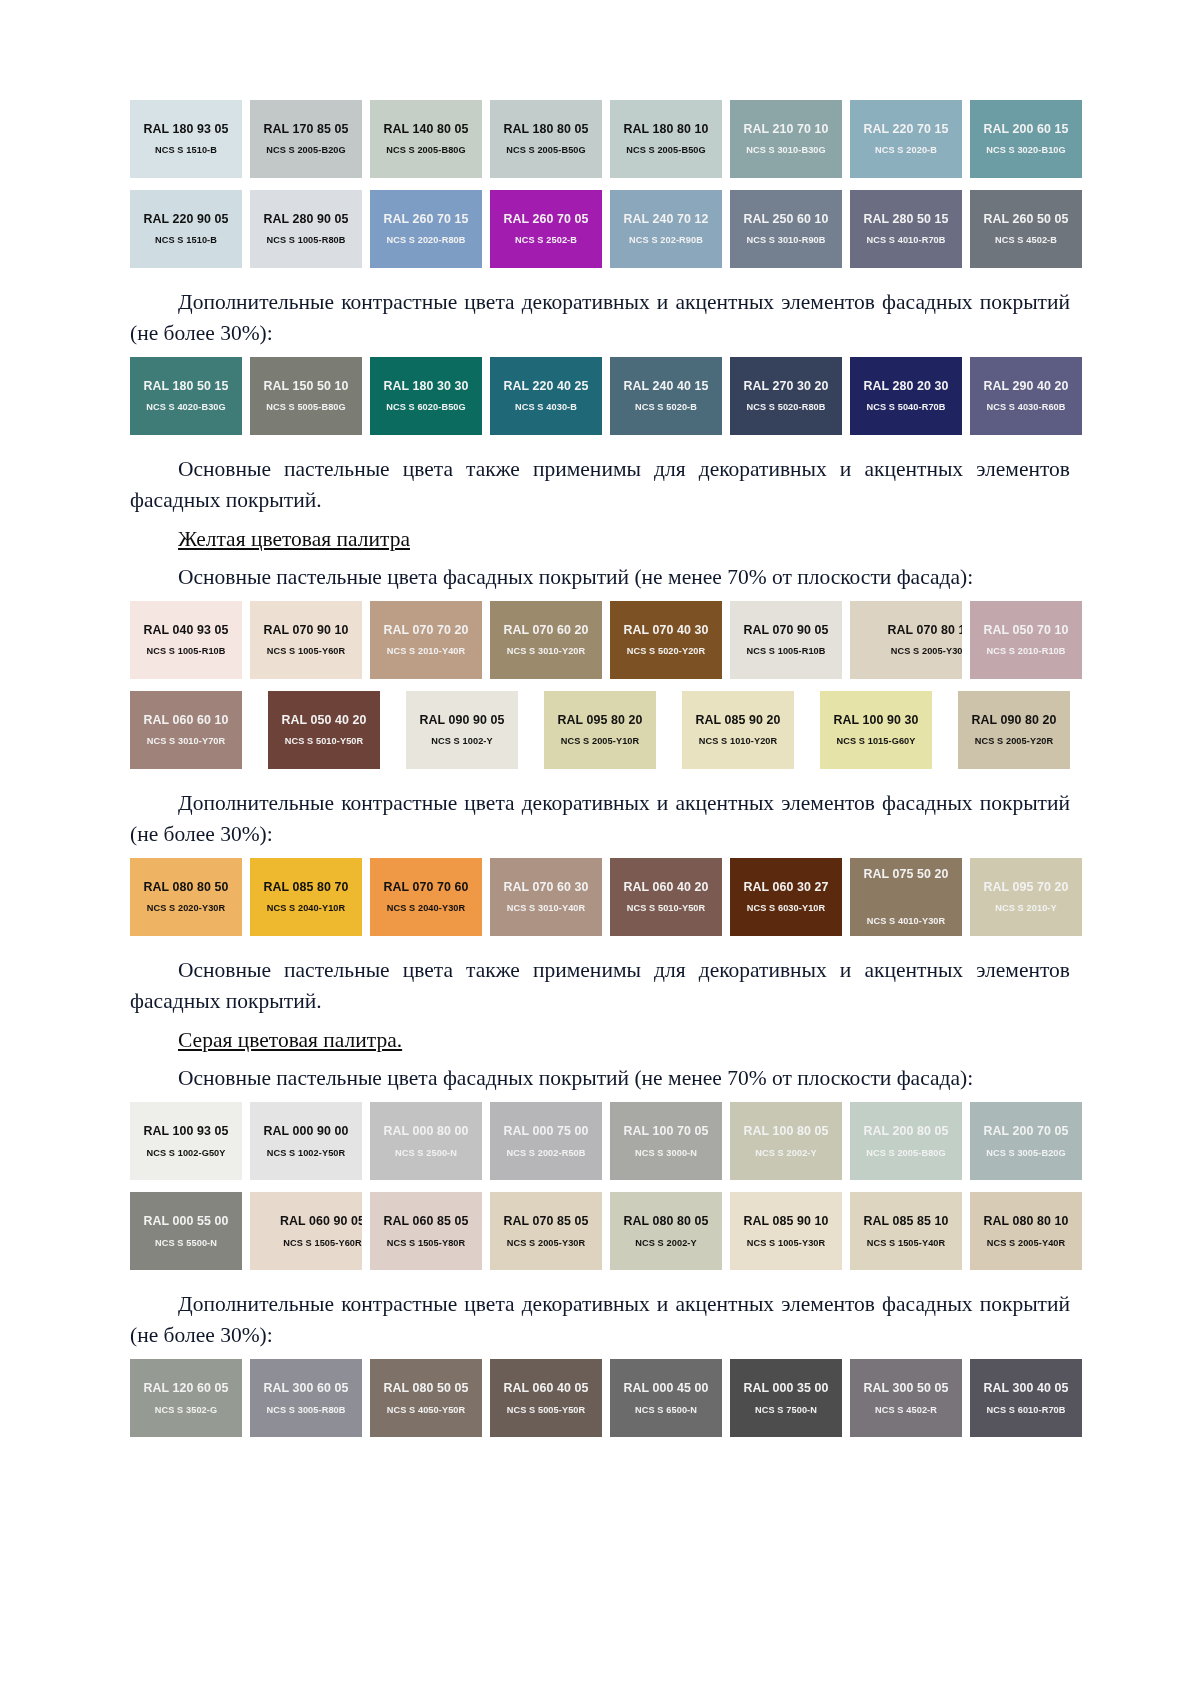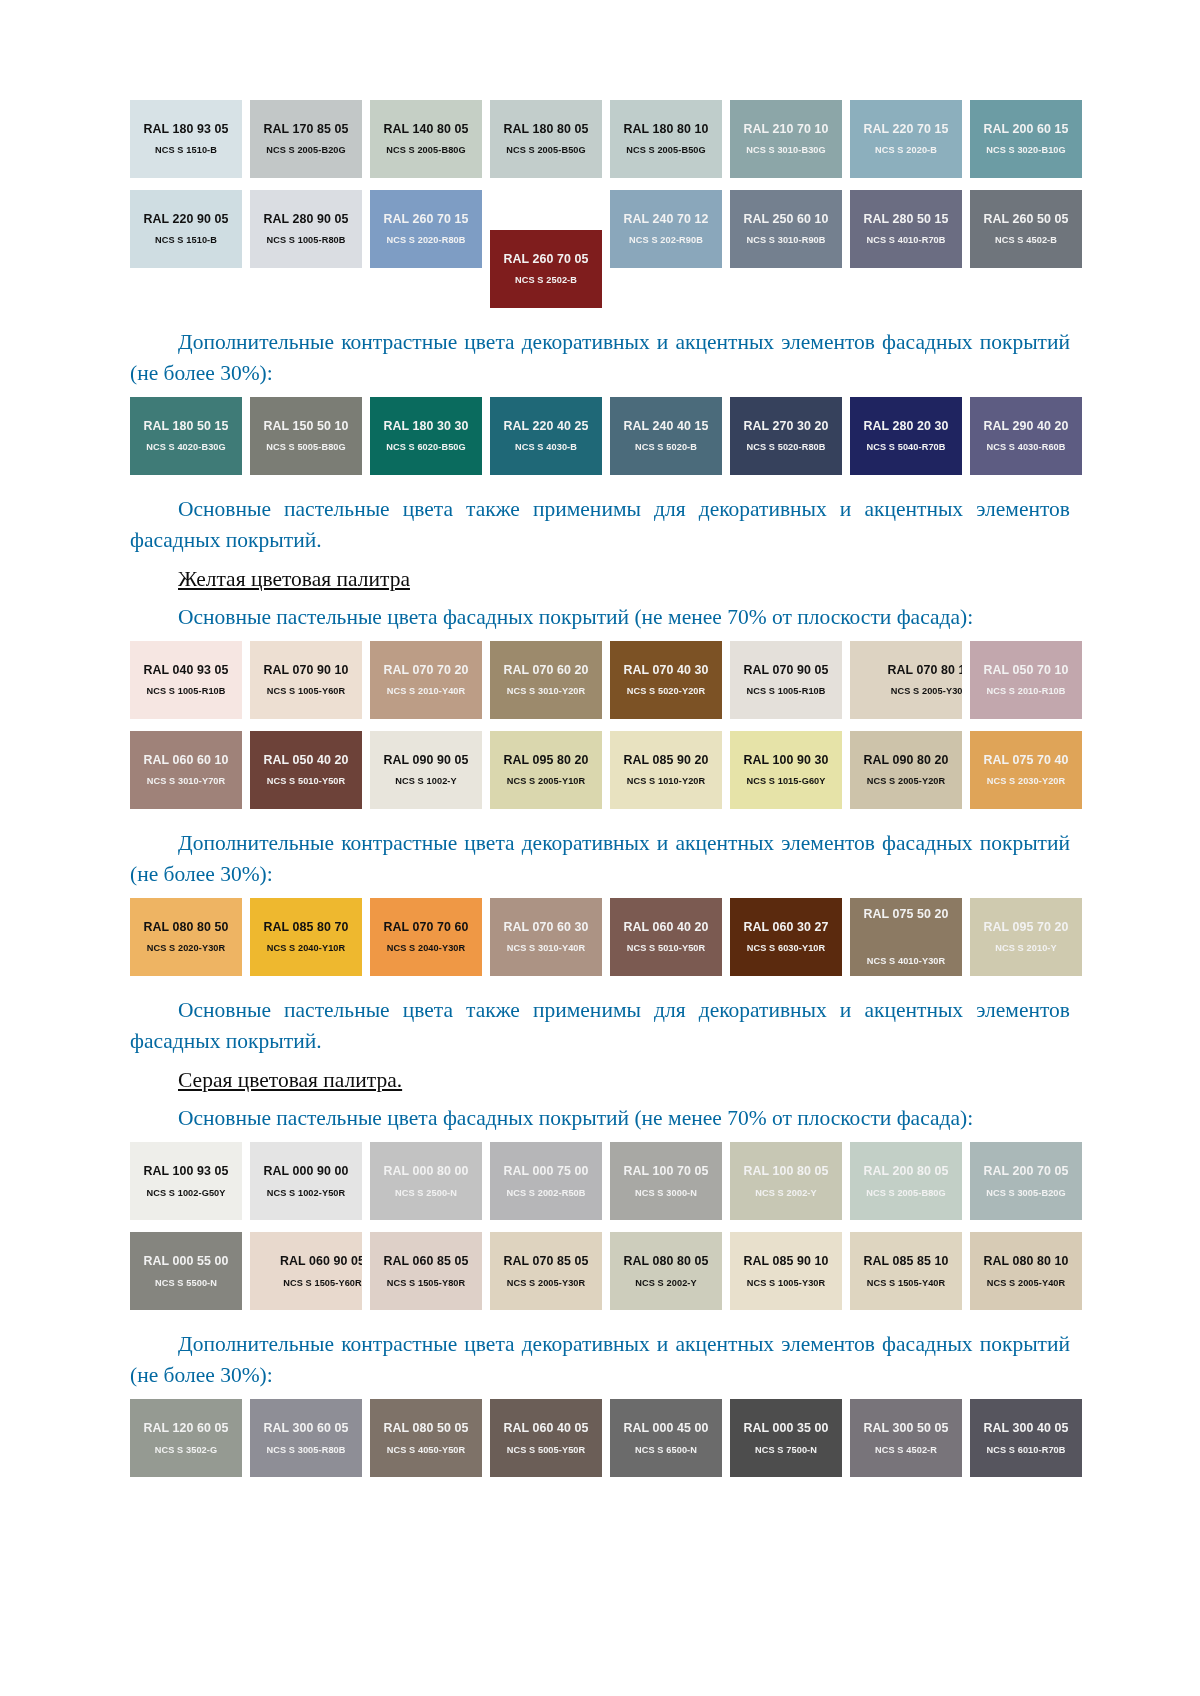--- a/index.html
+++ b/index.html
@@ -22,21 +22,21 @@
     background: #ffffff;
   }
   
   p.body-text {
     margin: 0;
     font-size: 21.5px;
     line-height: 1.42;
     text-align: justify;
     text-indent: 48px;
     text-justify: inter-word;
-    color: #0369a1;
+    color: #0f172a;
   }
   .section-head {
     margin: 0;
     font-size: 21.5px;
     line-height: 1.42;
     text-indent: 48px;
     color: #0d0d0d;
   }
   .section-head span.u {
     text-decoration: underline;
@@ -127,21 +127,21 @@
           <div class="ncs">NCS S 1510-B</div>
         </div>
         <div class="swatch light" style="background: rgb(218, 221, 226);">
           <div class="ral">RAL 280 90 05</div>
           <div class="ncs">NCS S 1005-R80B</div>
         </div>
         <div class="swatch dark" style="background: rgb(126, 157, 196);">
           <div class="ral">RAL 260 70 15</div>
           <div class="ncs">NCS S 2020-R80B</div>
         </div>
-        <div class="swatch dark" style="background: #7f1d1d; margin-top: 40px;">
+        <div class="swatch dark" style="background: #a21caf;">
           <div class="ral">RAL 260 70 05</div>
           <div class="ncs">NCS S 2502-B</div>
         </div>
         <div class="swatch dark" style="background: rgb(138, 167, 187);">
           <div class="ral">RAL 240 70 12</div>
           <div class="ncs">NCS S 202-R90B</div>
         </div>
         <div class="swatch dark" style="background: rgb(116, 128, 143);">
           <div class="ral">RAL 250 60 10</div>
           <div class="ncs">NCS S 3010-R90B</div>
@@ -267,24 +267,20 @@
           <div class="ncs">NCS S 1010-Y20R</div>
         </div>
         <div class="swatch light" style="background: rgb(230, 227, 168);">
           <div class="ral">RAL 100 90 30</div>
           <div class="ncs">NCS S 1015-G60Y</div>
         </div>
         <div class="swatch light" style="background: rgb(205, 195, 170);">
           <div class="ral">RAL 090 80 20</div>
           <div class="ncs">NCS S 2005-Y20R</div>
         </div>
-        <div class="swatch dark" style="background: rgb(223, 164, 88);">
-          <div class="ral">RAL 075 70 40</div>
-          <div class="ncs">NCS S 2030-Y20R</div>
-        </div>
       </div>
   </div>
 
   <div class="para-block">
     <p class="body-text">Дополнительные контрастные цвета декоративных и акцентных элементов фасадных покрытий (не более 30%):</p>
   </div>
 
   <div>
     <div class="swatch-row">
         <div class="swatch light" style="background: rgb(238, 180, 99);">

